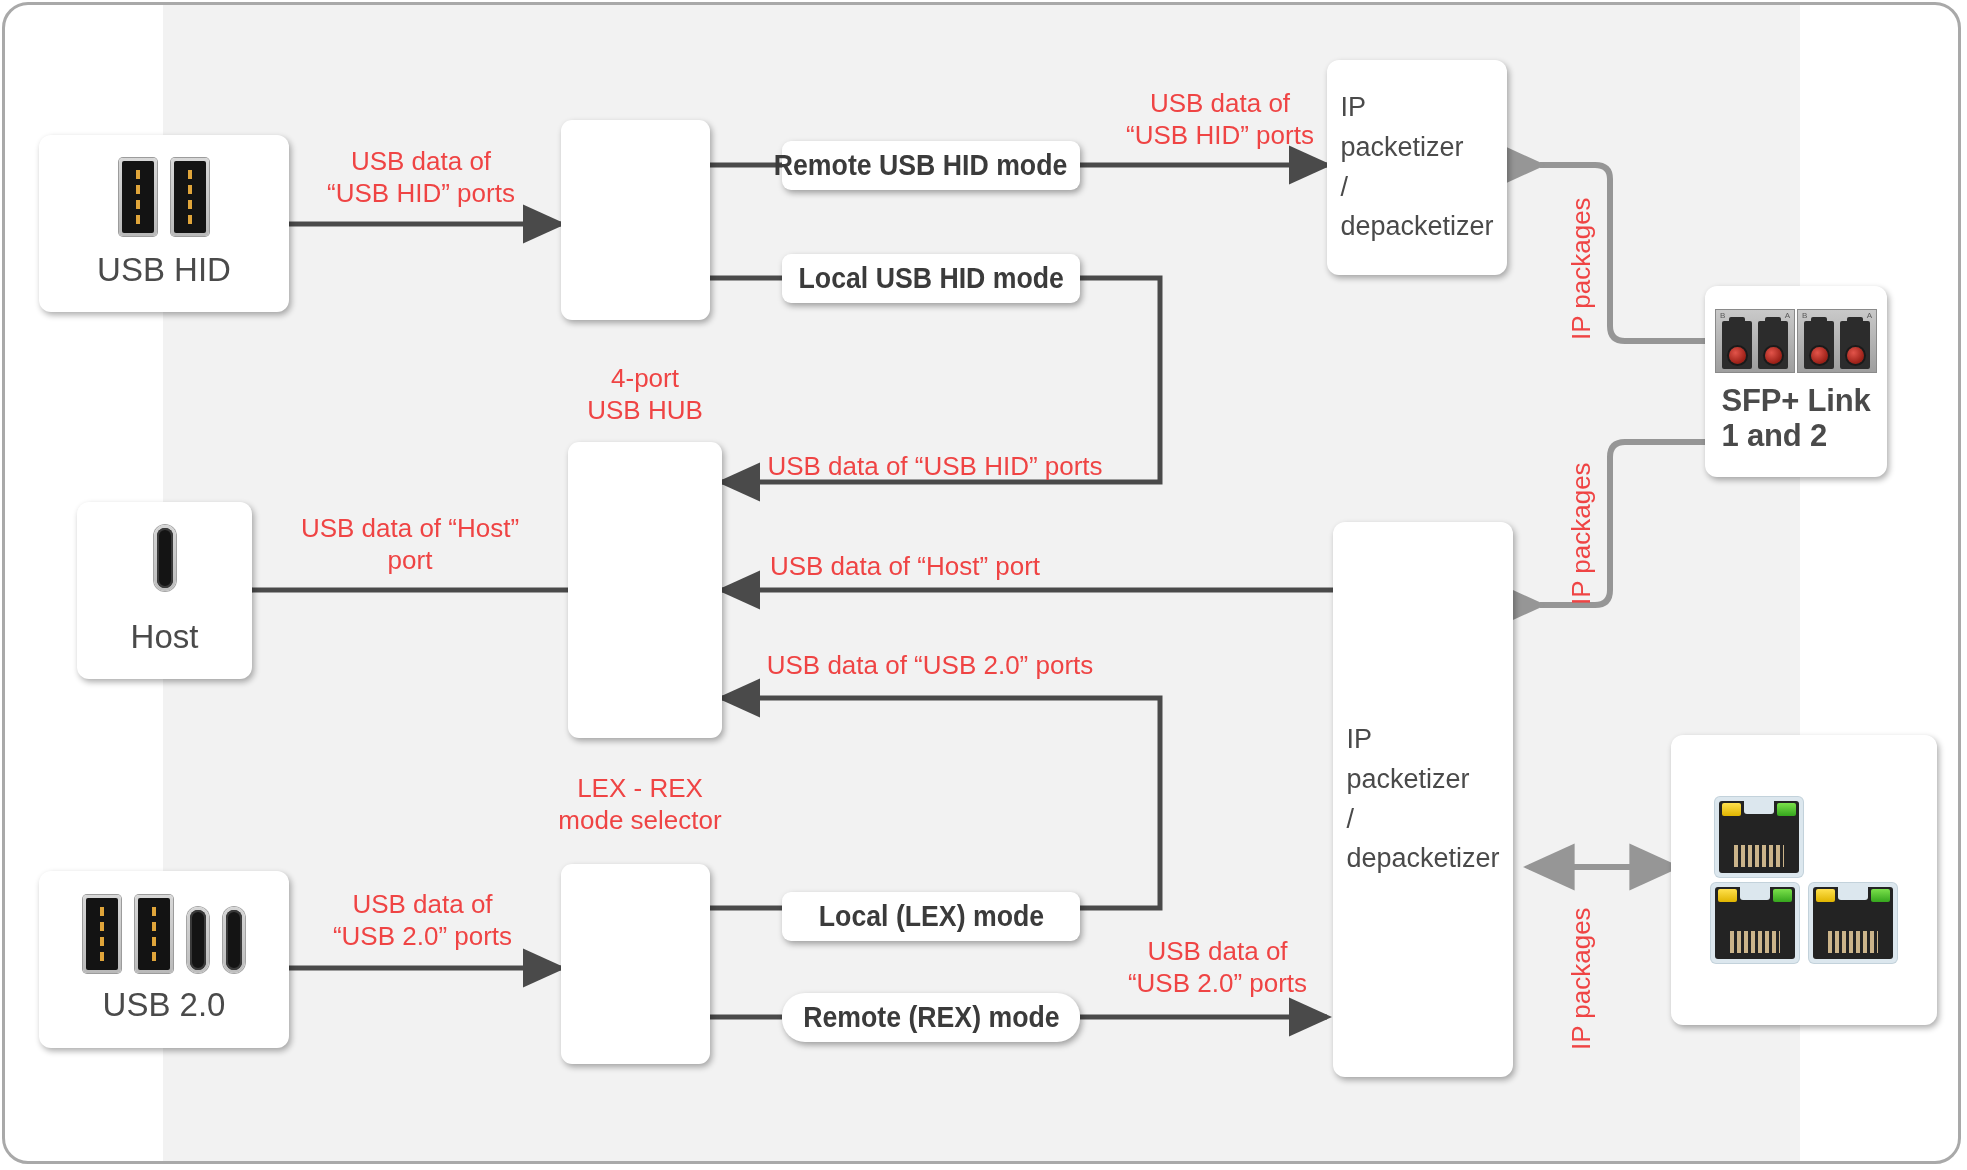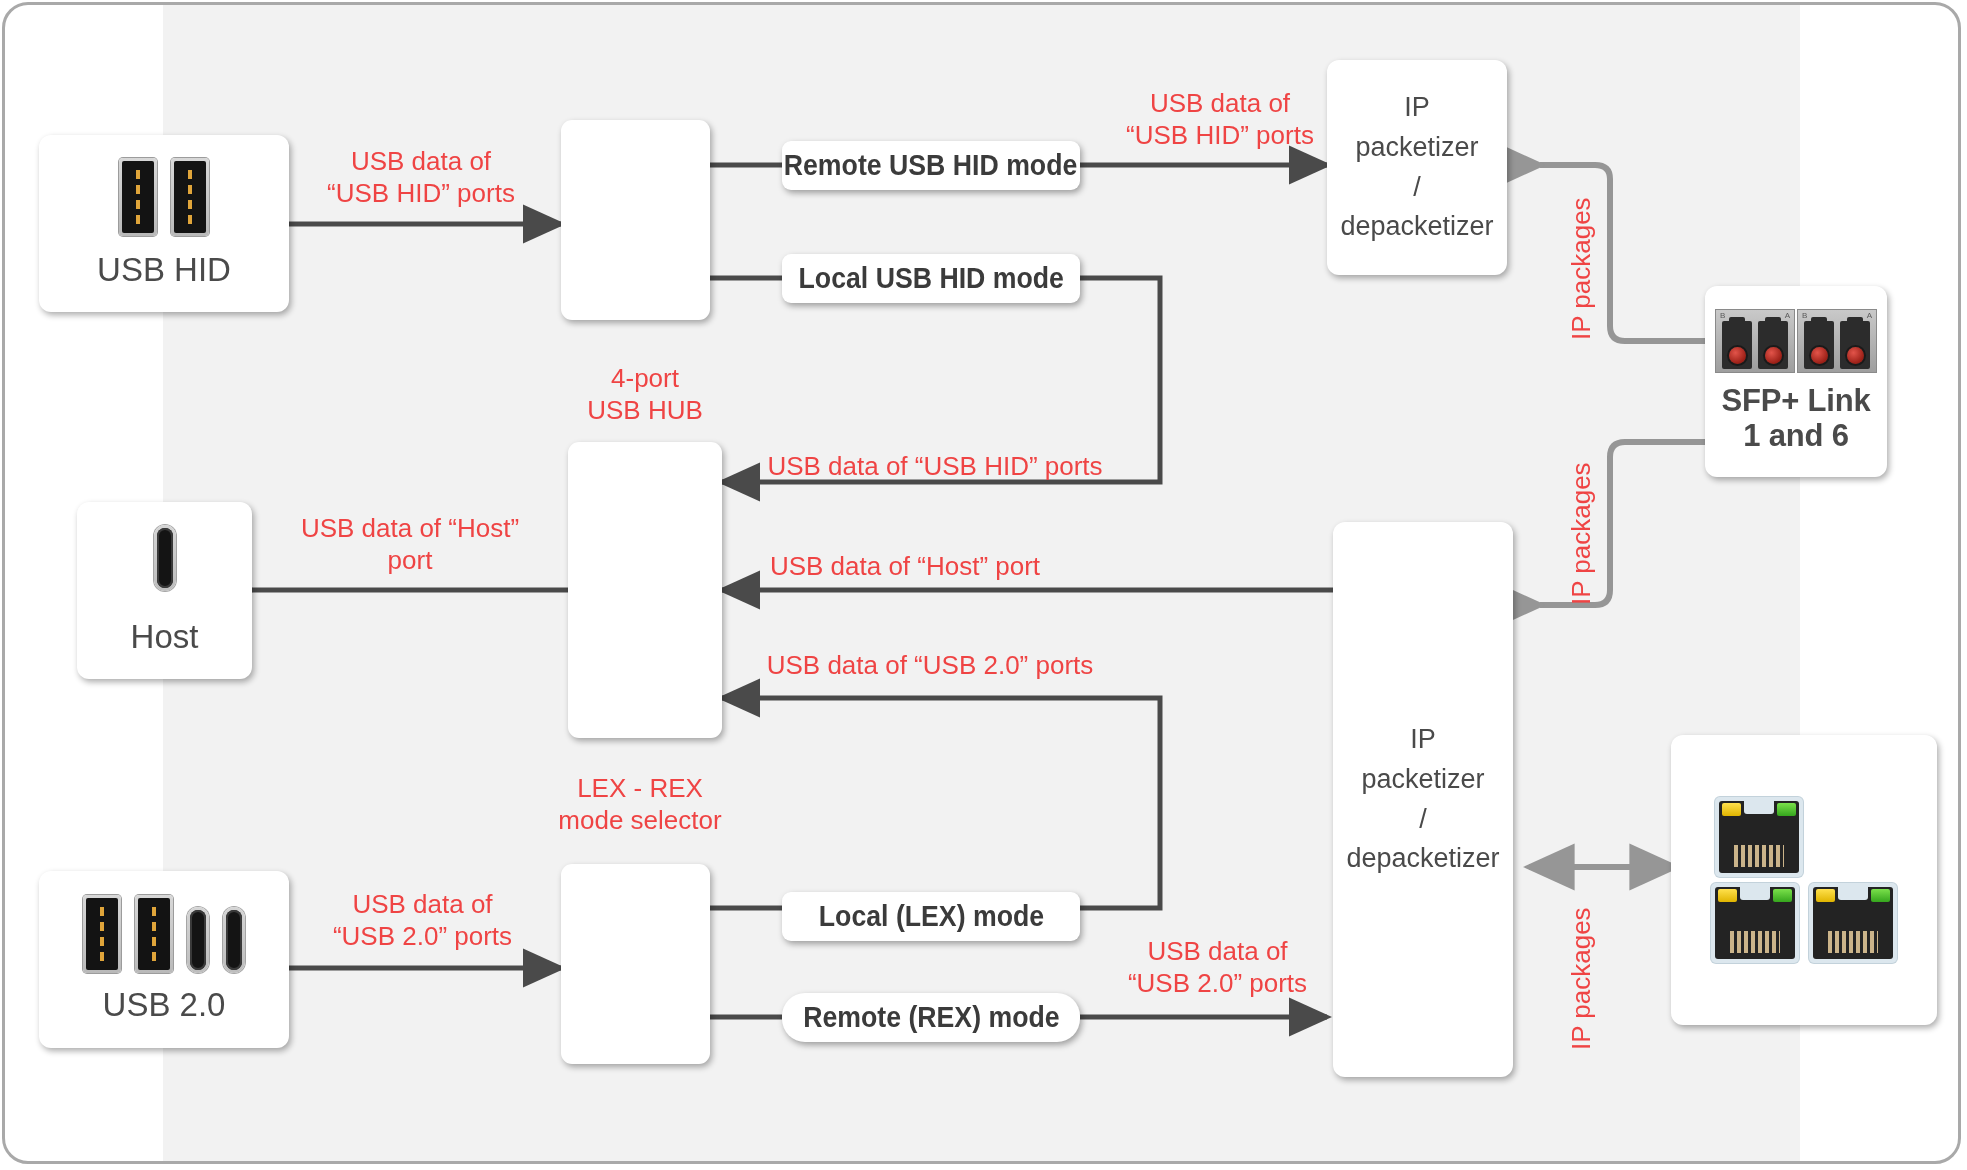--- a/index.html
+++ b/index.html
@@ -37,21 +37,20 @@
     border-radius:12px;
     box-shadow:2px 3px 6px rgba(0,0,0,0.33);
     box-sizing:border-box;
     display:flex;
     flex-direction:column;
     align-items:center;
     justify-content:center;
   }
   .node .caption{
     color:#4a4a4a;
-    text-align:center;
     line-height:1.12;
     white-space:pre-line;
   }
 
   
   .dev .caption{font-size:33px;}
   .dev.bold .caption{font-weight:bold;font-size:31px;letter-spacing:-.2px;}
 
   
   .pkt .caption{font-size:27px;color:#4a4a4a;line-height:1.48;}
@@ -313,21 +312,21 @@
             <b class="r">A</b>
           <span class="sfpbay">
               <span class="sfpled"></span>
             </span>
           <span class="sfpbay">
               <span class="sfpled"></span>
             </span>
         </span>
       </div>
       <div class="caption" style="margin-top:12px;">SFP+ Link
-1 and 6</div>
+1 and 2</div>
     </div>
 
     <div class="node dev" style="left:1666px;top:730px;width:266px;height:290px;">
       <div class="ge-grid">
         <div class="ge-row" style="padding-left:4px;">
           <span class="rj">
             <span class="rjbody"></span>
               <span class="rjled y"></span>
               <span class="rjled g"></span>
           </span>
@@ -360,21 +359,21 @@
 /
 depacketizer</div>
     </div>
 
     <div class="shell" style="left:556px;top:115px;width:149px;height:200px;"></div>
 
     <div class="shell" style="left:563px;top:437px;width:154px;height:296px;"></div>
 
     <div class="shell" style="left:556px;top:859px;width:149px;height:200px;"></div>
 
-    <div class="chip" style="left:777px;top:136px;width:298px;height:49px;">
+    <div class="chip" style="left:777px;top:136px;width:298px;height:49px;justify-content:flex-end;">
       <span>Remote USB HID mode</span>
     </div>
     <div class="chip" style="left:777px;top:249px;width:298px;height:49px;">
       <span>Local USB HID mode</span>
     </div>
     <div class="chip" style="left:777px;top:879px;width:298px;height:49px;margin-top:8px;">
       <span>Local (LEX) mode</span>
     </div>
     <div class="chip" style="left:777px;top:988px;width:298px;height:49px;border-radius:23px;">
       <span>Remote (REX) mode</span>

